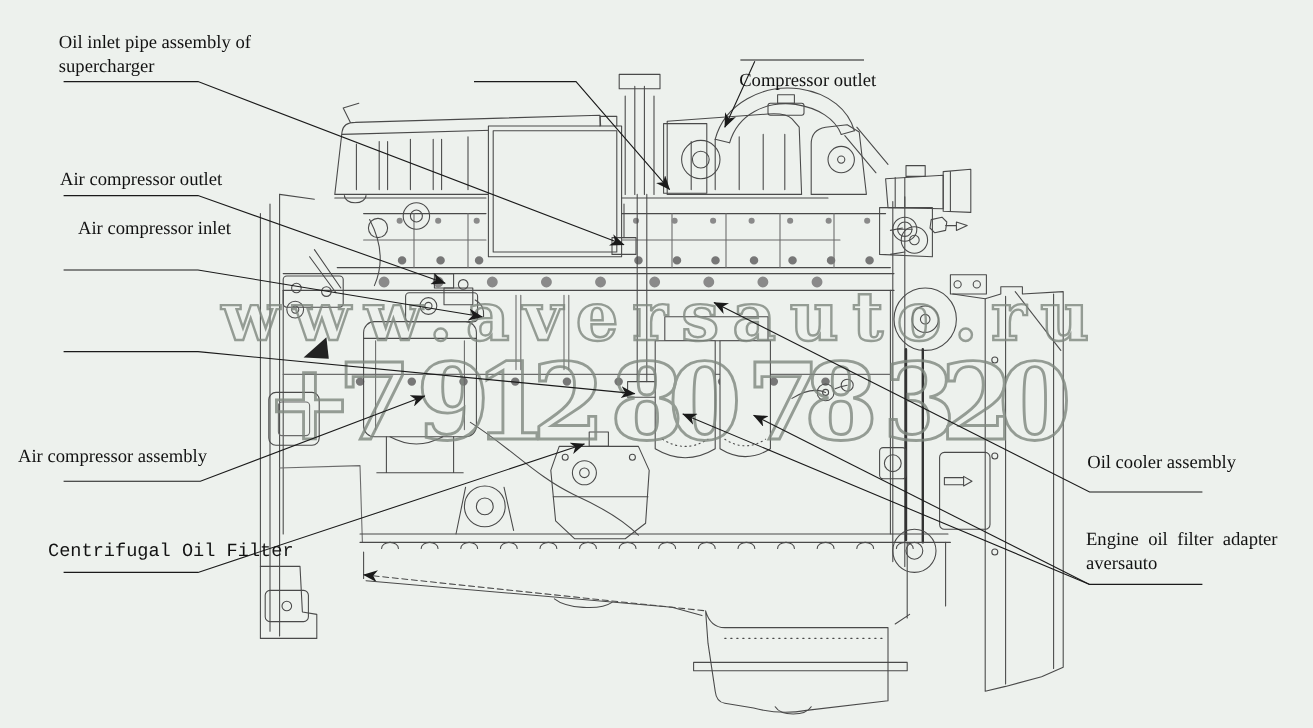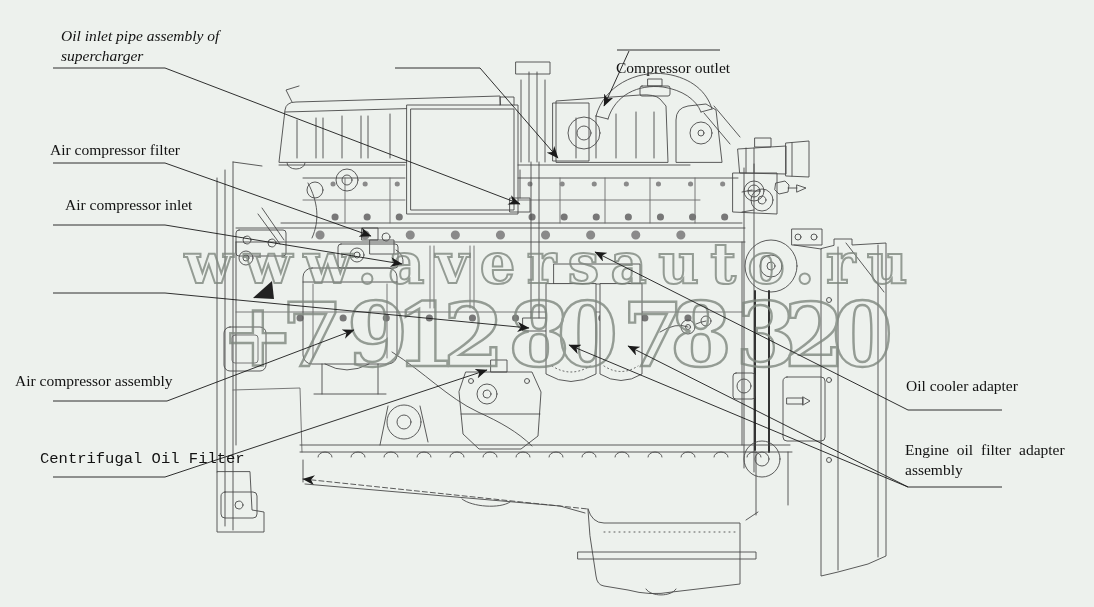--- a/index.html
+++ b/index.html
@@ -1,25 +1,25 @@
 <!DOCTYPE html>
 <html><head>
 <meta charset="utf-8">
 <style>
   html,body{margin:0;padding:0;background:#edf1ed;}
   #page{position:relative;width:1094px;height:607px;background:#edf1ed;overflow:hidden;
         font-family:"Liberation Serif","DejaVu Serif",serif;}
   #drawing{position:absolute;left:0;top:0;width:1094px;height:607px;}
   .lbl{position:absolute;font-size:15.5px;line-height:20px;color:#121212;
        white-space:pre-line;font-family:"Liberation Serif","DejaVu Serif",serif;}
-  #lb-0{left:61px;top:26px;width:190px;font-style:italic;}
+  #lb-0{left:49px;top:26px;width:190px;}
   #lb-1{left:356px;top:40px;}
   #lb-2{left:616px;top:20px;margin-top:38px;}
   #lb-3{left:50px;top:140px;}
-  #lb-4{left:65px;top:195px;text-align:right;}
+  #lb-4{left:65px;top:181px;text-align:right;}
   #lb-5{left:42px;top:251px;width:175px;word-spacing:3px;}
   #lb-6{left:15px;top:371px;}
   #lb-7{left:40px;top:449px;font-family:Liberation Mono, monospace;}
   #lb-8{left:906px;top:376px;}
   #lb-9{left:905px;top:440px;width:175px;word-spacing:4px;}
 </style>
 </head>
 <body>
 
 <div id="page">
@@ -242,20 +242,20 @@
       <path d="M53,477 H165 L487,370" marker-end="url(#arr)"></path>
       <path d="M1002,410 H908 L595,252" marker-end="url(#arr)"></path>
       <path d="M1002,487 H908 L569,345" marker-end="url(#arr)"></path>
       <path d="M908,487 L628,346" marker-end="url(#arr)"></path>
     </g>
   </svg>
 
   <div class="lbl" id="lb-0">Oil inlet pipe assembly of
 supercharger</div>
   <div class="lbl" id="lb-2">Compressor outlet</div>
-  <div class="lbl" id="lb-3">Air compressor filter</div>
+  <div class="lbl" id="lb-3">Air compressor outlet</div>
   <div class="lbl" id="lb-4">Air compressor inlet</div>
   <div class="lbl" id="lb-6">Air compressor assembly</div>
   <div class="lbl" id="lb-7">Centrifugal Oil Filter</div>
-  <div class="lbl" id="lb-8">Oil cooler adapter</div>
+  <div class="lbl" id="lb-8">Oil cooler assembly</div>
   <div class="lbl" id="lb-9">Engine oil filter adapter
-assembly</div>
+aversauto</div>
 </div>
 
 </body></html>

